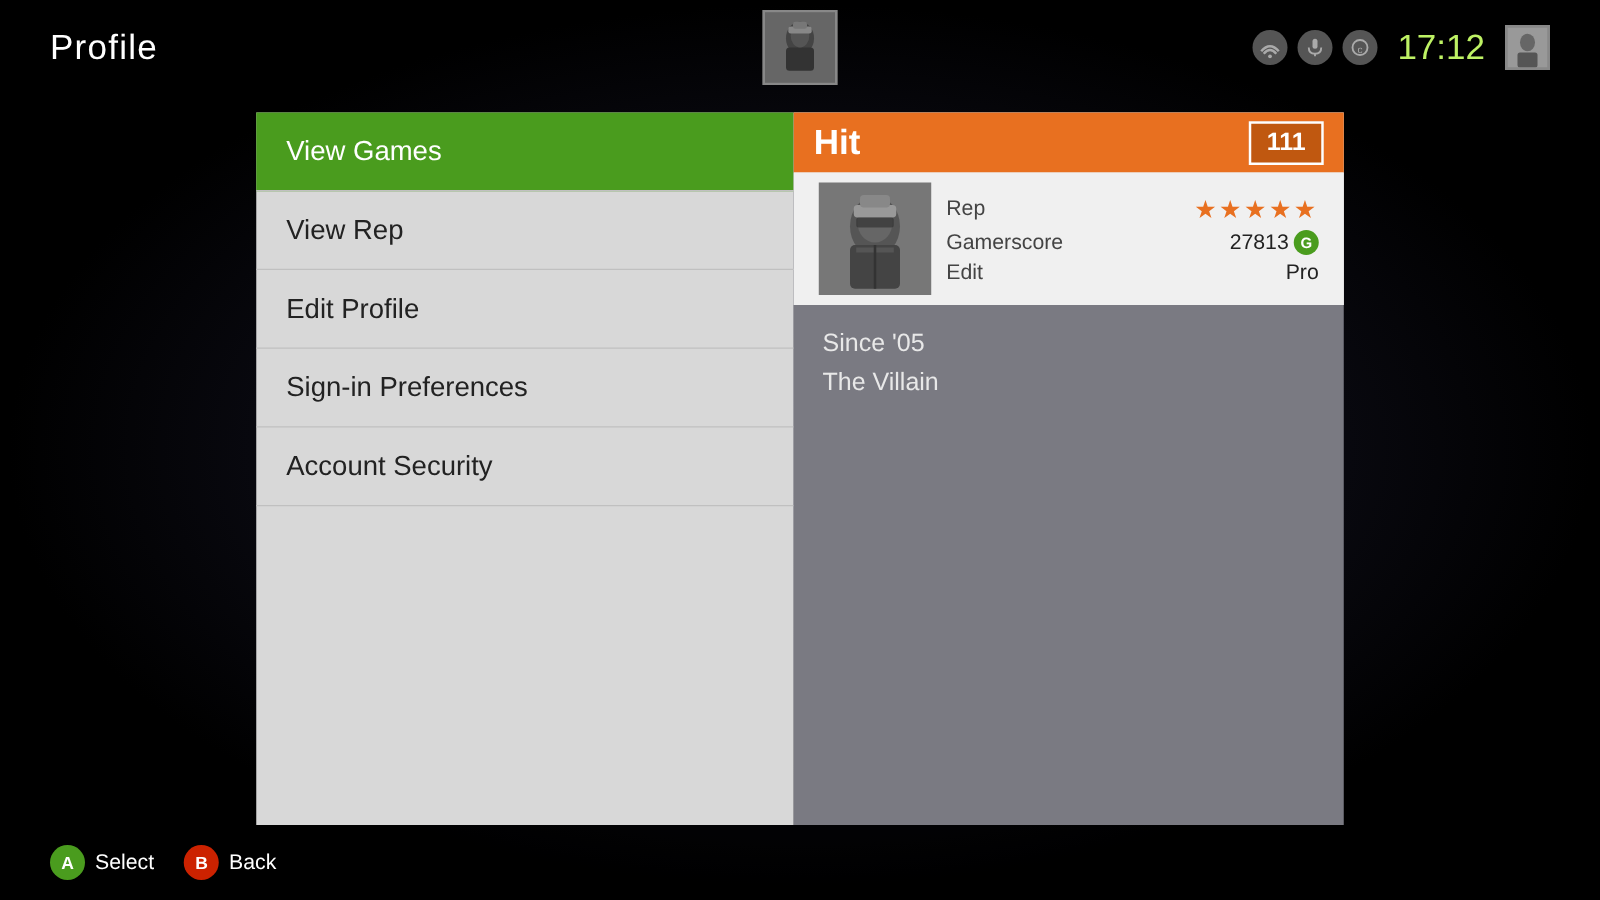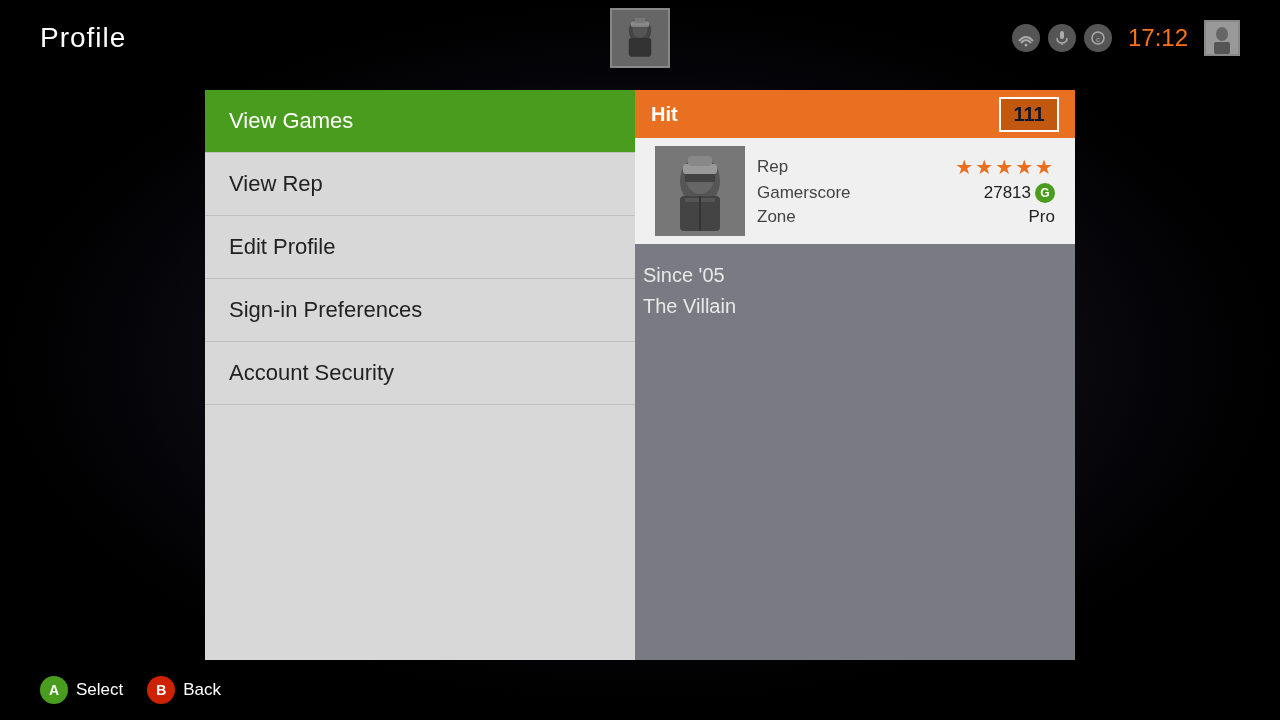--- a/index.html
+++ b/index.html
@@ -60,22 +60,22 @@
       height: 56px;
     }
 
     .top-right-area {
       display: flex;
       align-items: center;
       gap: 16px;
     }
 
     .clock {
-      color: #f97316;
-      font-size: 24px;
+      color: #bef264;
+      font-size: 28px;
       font-weight: 300;
     }
 
     .top-icons {
       display: flex;
       gap: 8px;
       align-items: center;
     }
 
     .top-icon-circle {
@@ -151,27 +151,27 @@
       background: #e87020;
       display: flex;
       align-items: center;
       justify-content: space-between;
       padding: 8px 16px;
       height: 48px;
     }
 
     .gamertag-label {
       color: #fff;
-      font-size: 20px;
+      font-size: 28px;
       font-weight: 700;
     }
 
     .level-badge {
       background: #c05810;
-      color: #0f172a;
+      color: #ffffff;
       font-size: 20px;
       font-weight: 700;
       padding: 4px 12px;
       min-width: 60px;
       text-align: center;
       border: 2px solid #fff;
     }
 
     .profile-card-body {
       display: flex;
@@ -236,21 +236,21 @@
       display: inline-flex;
       align-items: center;
       justify-content: center;
       color: #fff;
       font-size: 12px;
       font-weight: 700;
     }
 
     
     .info-body {
-      padding: 20px 8px;
+      padding: 20px 23px;
       display: flex;
       flex-direction: column;
       gap: 8px;
     }
 
     .info-text {
       color: #e8e8e8;
       font-size: 20px;
       font-weight: 300;
     }
@@ -402,21 +402,21 @@
             <span class="stat-value stars">★★★★★</span>
           </div>
           <div class="stat-row">
             <span class="stat-label">Gamerscore</span>
             <span class="stat-value">
               <span>27813</span>
               <span class="gamerscore-icon">G</span>
             </span>
           </div>
           <div class="stat-row">
-            <span class="stat-label">Zone</span>
+            <span class="stat-label">Edit</span>
             <span class="stat-value">Pro</span>
           </div>
         </div>
       </div>
     </div>
 
     <div class="info-body">
       <span class="info-text">Since '05</span>
       <span class="info-text">The Villain</span>
     </div>

